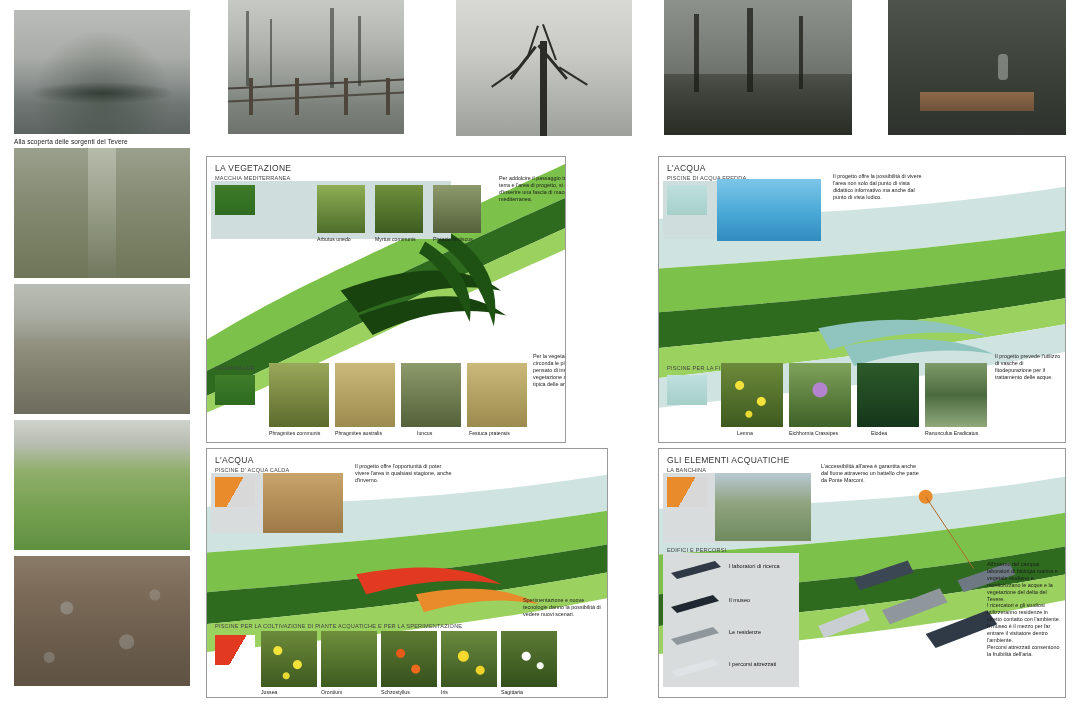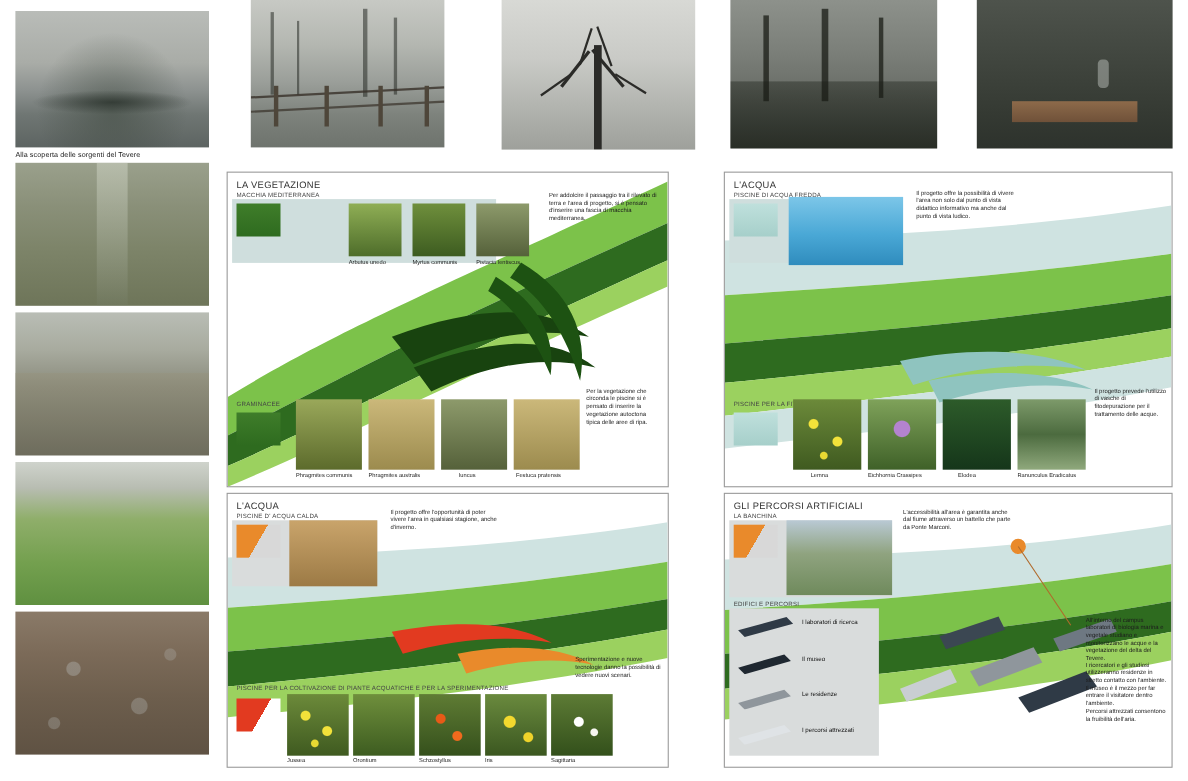--- a/index.html
+++ b/index.html
@@ -82,21 +82,21 @@
   
   .maintitle {
     position: absolute; left: 206px; top: 136px;
     font-size: 16.5px; color: #4c4c4c; letter-spacing: .6px;
   }
 
   
   .panel {
     position: absolute; border: 1px solid #9a9a9a; background: #ffffff; overflow: hidden;
   }
-  .pA { left: 206px; top: 156px; width: 402px; height: 287px; }
+  .pA { left: 206px; top: 156px; width: 360px; height: 287px; }
   .pB { left: 658px; top: 156px; width: 408px; height: 287px; }
   .pC { left: 206px; top: 448px; width: 402px; height: 250px; }
   .pD { left: 658px; top: 448px; width: 408px; height: 250px; }
 
   .p-title { position: absolute; font-size: 8.5px; color: #333; letter-spacing: .3px; }
   .p-sub   { position: absolute; font-size: 5.6px; color: #444; letter-spacing: .2px; }
 
   
   .ribbon { position: absolute; inset: 0; pointer-events: none; }
 
@@ -317,21 +317,21 @@
       <path d="M0,178 C130,166 260,154 408,126 L408,152 C260,182 130,194 0,206 Z" fill="#9bd15f"></path>
       <circle cx="268" cy="48" r="7" fill="#e98a2b"></circle>
       <line x1="268" y1="48" x2="316" y2="120" stroke="#b06a2a" stroke-width="1"></line>
       <path d="M196,130 L250,112 L256,124 L202,142 Z" fill="#3b4752"></path>
       <path d="M224,162 L282,140 L290,154 L232,176 Z" fill="#8f969c"></path>
       <path d="M268,186 L330,162 L340,176 L278,200 Z" fill="#2f3a46"></path>
       <path d="M160,178 L206,160 L212,172 L166,190 Z" fill="#c9ced2"></path>
       <path d="M300,132 L352,114 L358,126 L306,144 Z" fill="#6e7882"></path>
     </svg>
 
-    <div class="p-title" style="left:8px; top:6px;">GLI PERCORSI ARTIFICIALI</div>
+    <div class="p-title" style="left:8px; top:6px;">GLI ELEMENTI ACQUATICHE</div>
     <div class="p-sub" style="left:8px; top:18px;">LA BANCHINA</div>
 
     <div class="tintbox-grey" style="left:4px; top:24px; width:148px; height:70px;"></div>
     <div class="sw swatch-orange" style="left:8px; top:28px; width:40px; height:30px;"></div>
     <div class="thumb t-field" style="left:56px; top:24px; width:96px; height:68px;"></div>
 
     <div class="txtblk" style="left:162px; top:14px; width:98px;">L'accessibilità all'area è garantita anche dal fiume attraverso un battello che parte da Ponte Marconi.</div>
 
     <div class="p-sub" style="left:8px; top:98px;">EDIFICI E PERCORSI</div>
 

